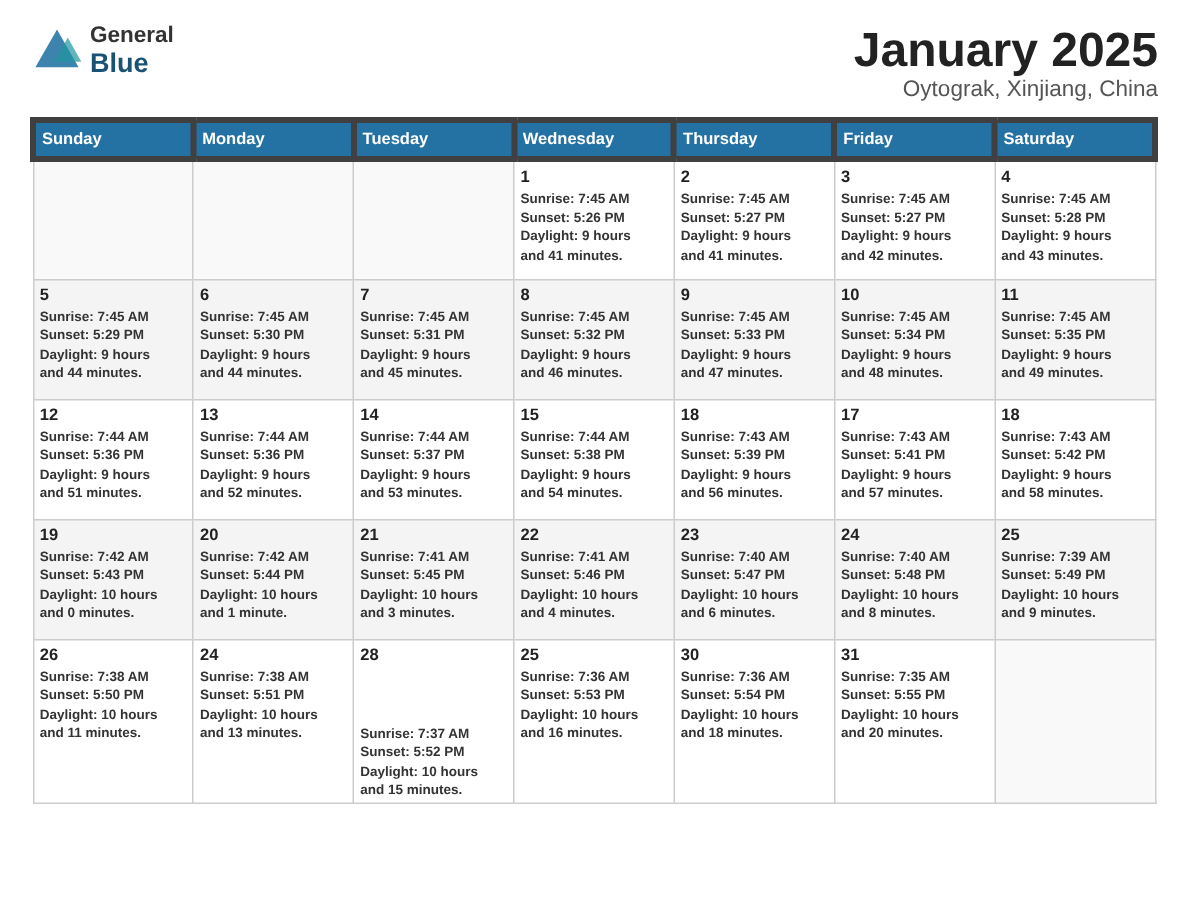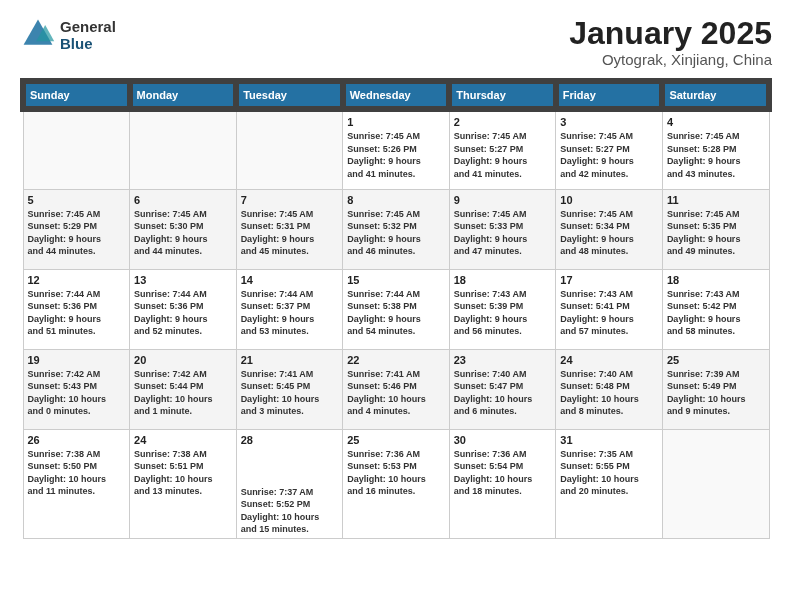--- a/index.html
+++ b/index.html
@@ -29,21 +29,21 @@
       display: flex;
       flex-direction: column;
       line-height: 1.1;
     }
     .logo-general {
       font-size: 15px;
       font-weight: bold;
       color: #333;
     }
     .logo-blue {
-      font-size: 15px;
+      font-size: 18px;
       font-weight: bold;
       color: #1a5276;
     }
     .logo-icon {
       width: 36px;
       height: 36px;
     }
     .title-block {
       text-align: right;
     }
@@ -62,21 +62,21 @@
       border-collapse: collapse;
       table-layout: fixed;
     }
     thead tr th {
       background: #2471a3;
       color: #fff;
       font-size: 11px;
       font-weight: bold;
       padding: 5px 4px;
       text-align: left;
-      border: 6px solid #404040;
+      border: 4px solid #404040;
     }
     tbody tr td {
       border: 1px solid #ccc;
       vertical-align: top;
       padding: 4px 4px 2px 4px;
       font-size: 9.5px;
       color: #333;
       height: 80px;
       background: #fff;
     }

